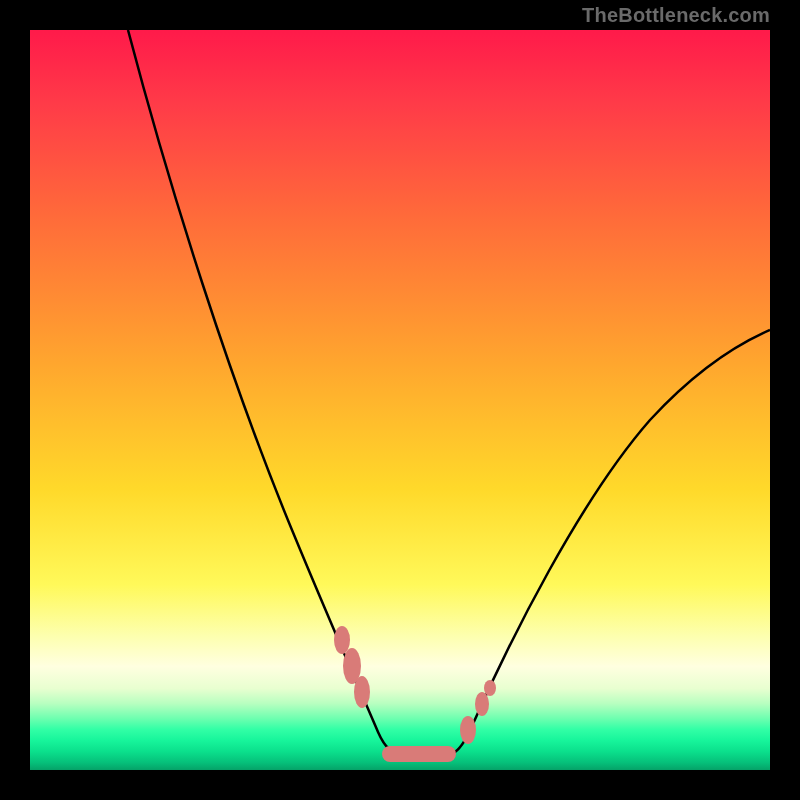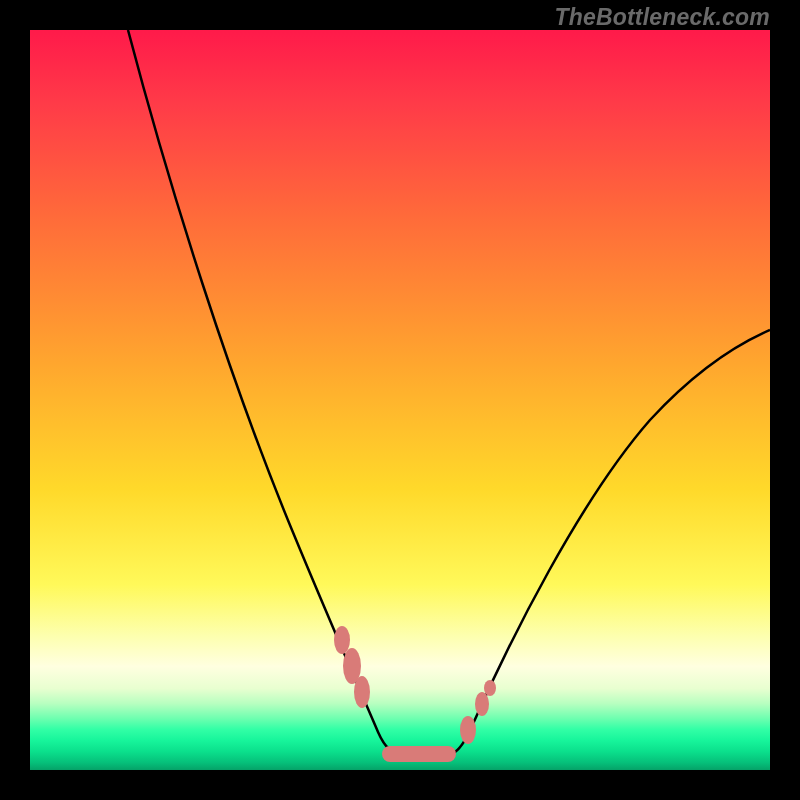--- a/index.html
+++ b/index.html
@@ -40,24 +40,23 @@
       #0be08c 97.5%,
       #06c07a 99%,
       #05a268 100%
     );
   }
   .attribution {
     position: absolute;
     top: 4px;
     right: 30px;
     color: #6a6a6a;
-    font-size: 23px;
+    font-size: 20px;
     font-weight: 600;
     letter-spacing: 0.2px;
-    font-style: italic;
   }
   svg.curves {
     position: absolute;
     inset: 0;
   }
   .curve {
     fill: none;
     stroke: #000;
     stroke-width: 2.5;
   }

